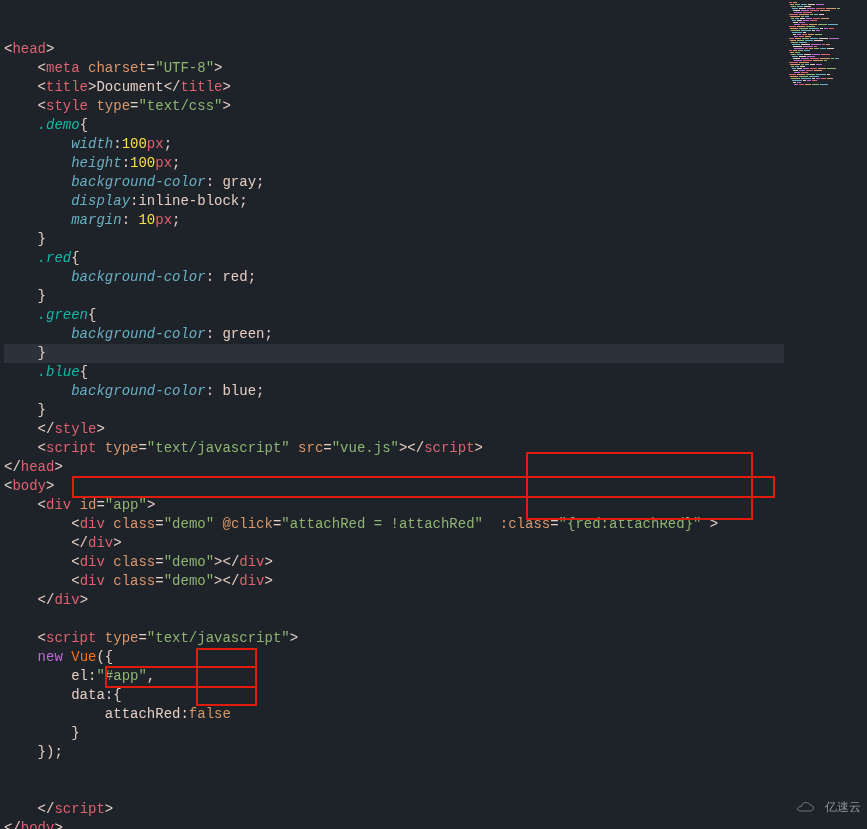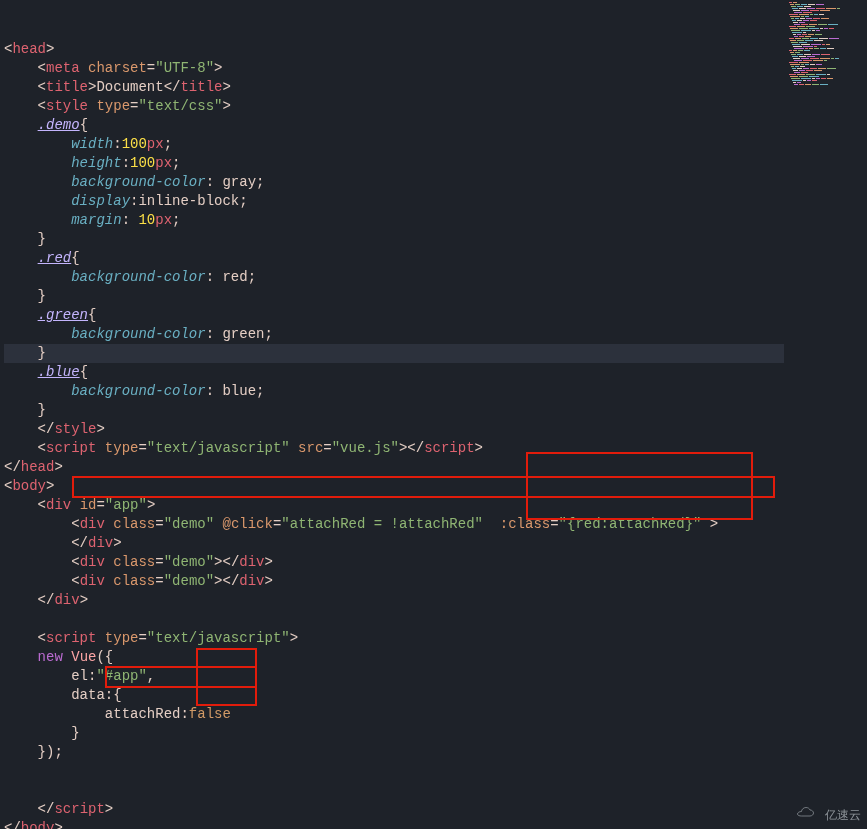--- a/index.html
+++ b/index.html
@@ -28,28 +28,28 @@
     background: #2c313c;
     display: block;
     width: 780px;
   }
 
   
   .bracket   { color: #e4cec4; }
   .tag       { color: #de6370; }
   .attr      { color: #da986c; }
   .str       { color: #8fb573; }
-  .sel       { color: #c4b5fd; font-style: italic; text-decoration: underline; }
+  .sel       { color: #14b8a6; font-style: italic; }
   .prop      { color: #6ab0c3; font-style: italic; }
   .num       { color: #fde047; }
   .unit      { color: #de6370; }
   .val       { color: #e4cec4; }
   .txt       { color: #e4cec4; }
   .kw        { color: #bb6bd1; }
-  .fn        { color: #fca5a5; }
+  .fn        { color: #f97316; }
   .obj       { color: #e4cec4; }
   .false     { color: #d19a66; }
 
   
   .hlbox {
     position: absolute;
     border: 2px solid #e21c0b;
     pointer-events: none;
     box-sizing: border-box;
   }
@@ -63,23 +63,23 @@
     height: 60px;
     pointer-events: none;
   }
   .minimap .mrow { display:flex; height:1px; margin-bottom:1px; }
   .minimap .mc { height:1px; }
 
   
   .watermark {
     position: absolute;
     right: 6px;
-    bottom: 4px;
+    bottom: 12px;
     display: flex;
-    align-items: flex-start;
+    align-items: center;
     gap: 10px;
     color: #9aa0a6;
     font-family: "Microsoft YaHei", Arial, sans-serif;
     font-size: 12px;
     opacity: 0.9;
   }
   .watermark svg { width: 20px; height: 14px; }
 </style>
 </head>
 <body>

